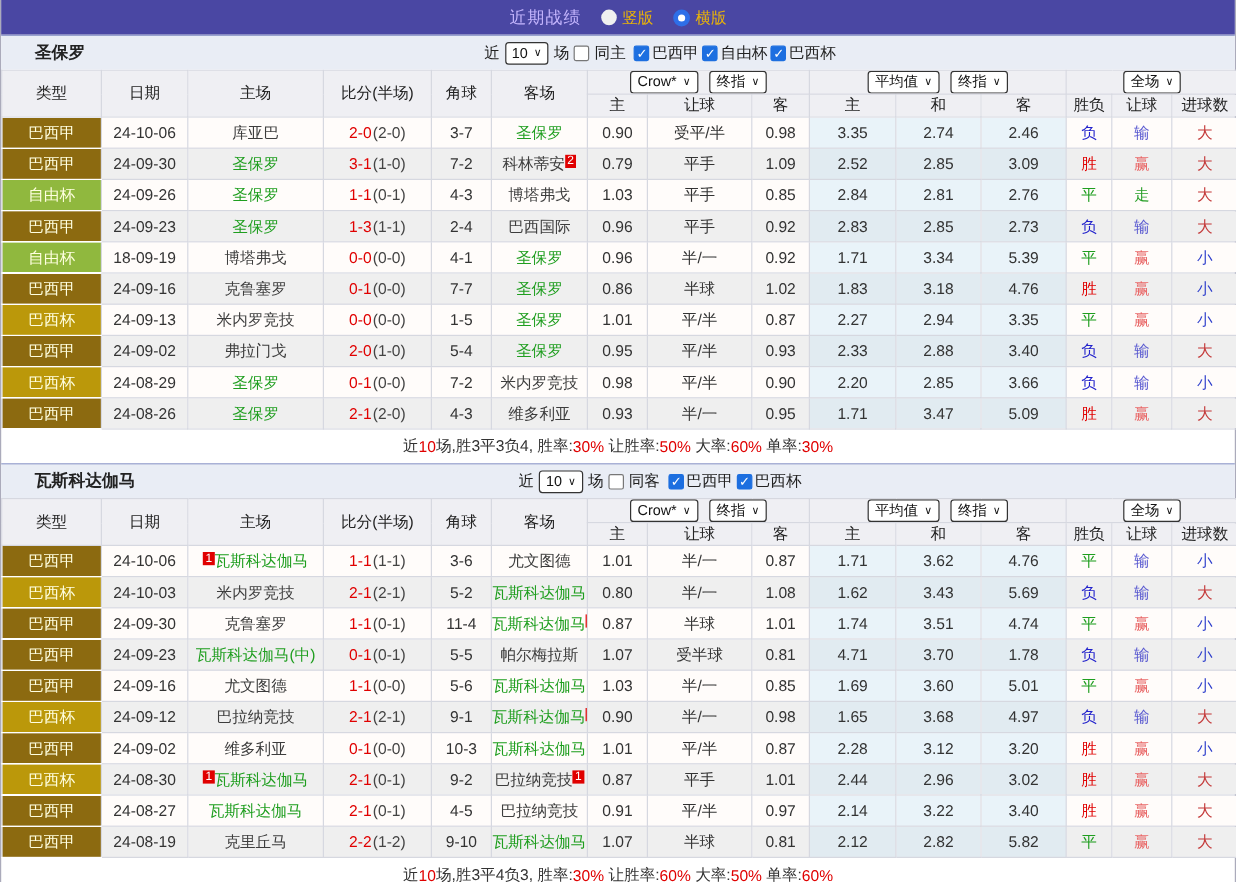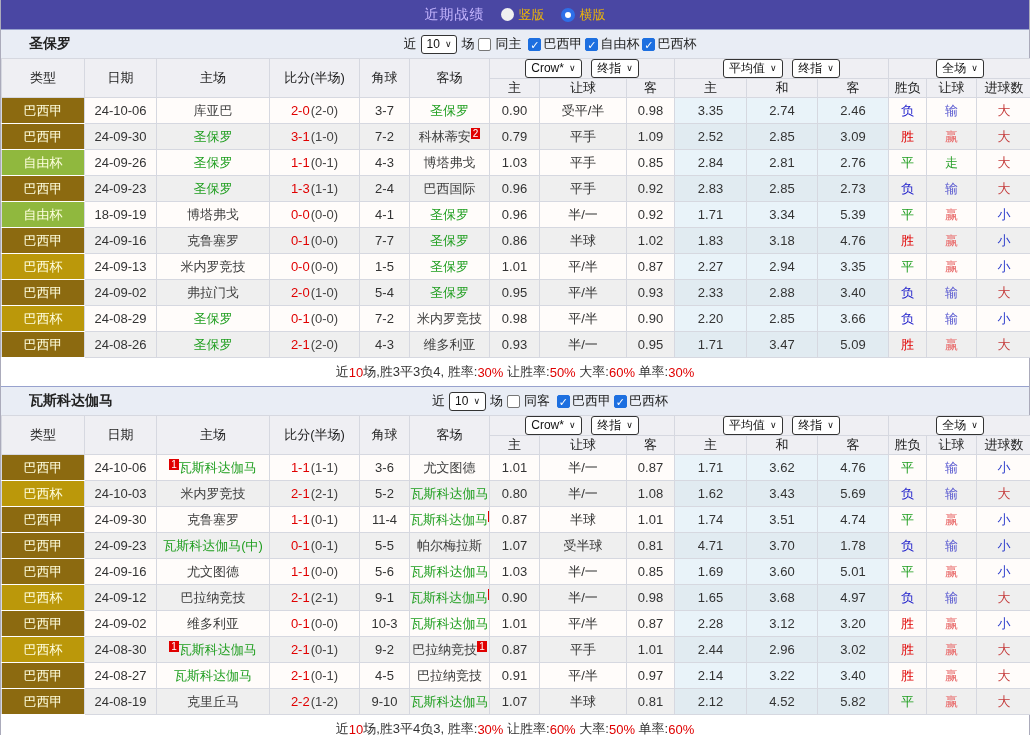--- a/index.html
+++ b/index.html
@@ -576,21 +576,21 @@
             <td class="type lg-jia">巴西甲</td>
             <td class="date">24-08-19</td>
             <td class="team-cell"><span class="team">克里丘马</span></td>
             <td class="score"><span class="ft">2-2</span><span class="ht">(1-2)</span></td>
             <td class="num">9-10</td>
             <td class="team-cell"><span class="team focus">瓦斯科达伽马</span></td>
             <td class="num">1.07</td>
             <td class="num">半球</td>
             <td class="num">0.81</td>
             <td class="avg">2.12</td>
-            <td class="avg">4.52</td>
+            <td class="avg">2.82</td>
             <td class="avg">5.82</td>
             <td class="res c-draw">平</td>
             <td class="res c-ying">赢</td>
             <td class="res c-da">大</td>
           </tr>
         </tbody>
     </table>
     <div class="summary"><span class="seg">近</span><span class="seg-red">10</span><span class="seg">场,胜3平4负3, 胜率:</span><span class="seg-red">30%</span><span class="seg"> 让胜率:</span><span class="seg-red">60%</span><span class="seg"> 大率:</span><span class="seg-red">50%</span><span class="seg"> 单率:</span><span class="seg-red">60%</span></div>
   </div>
 

